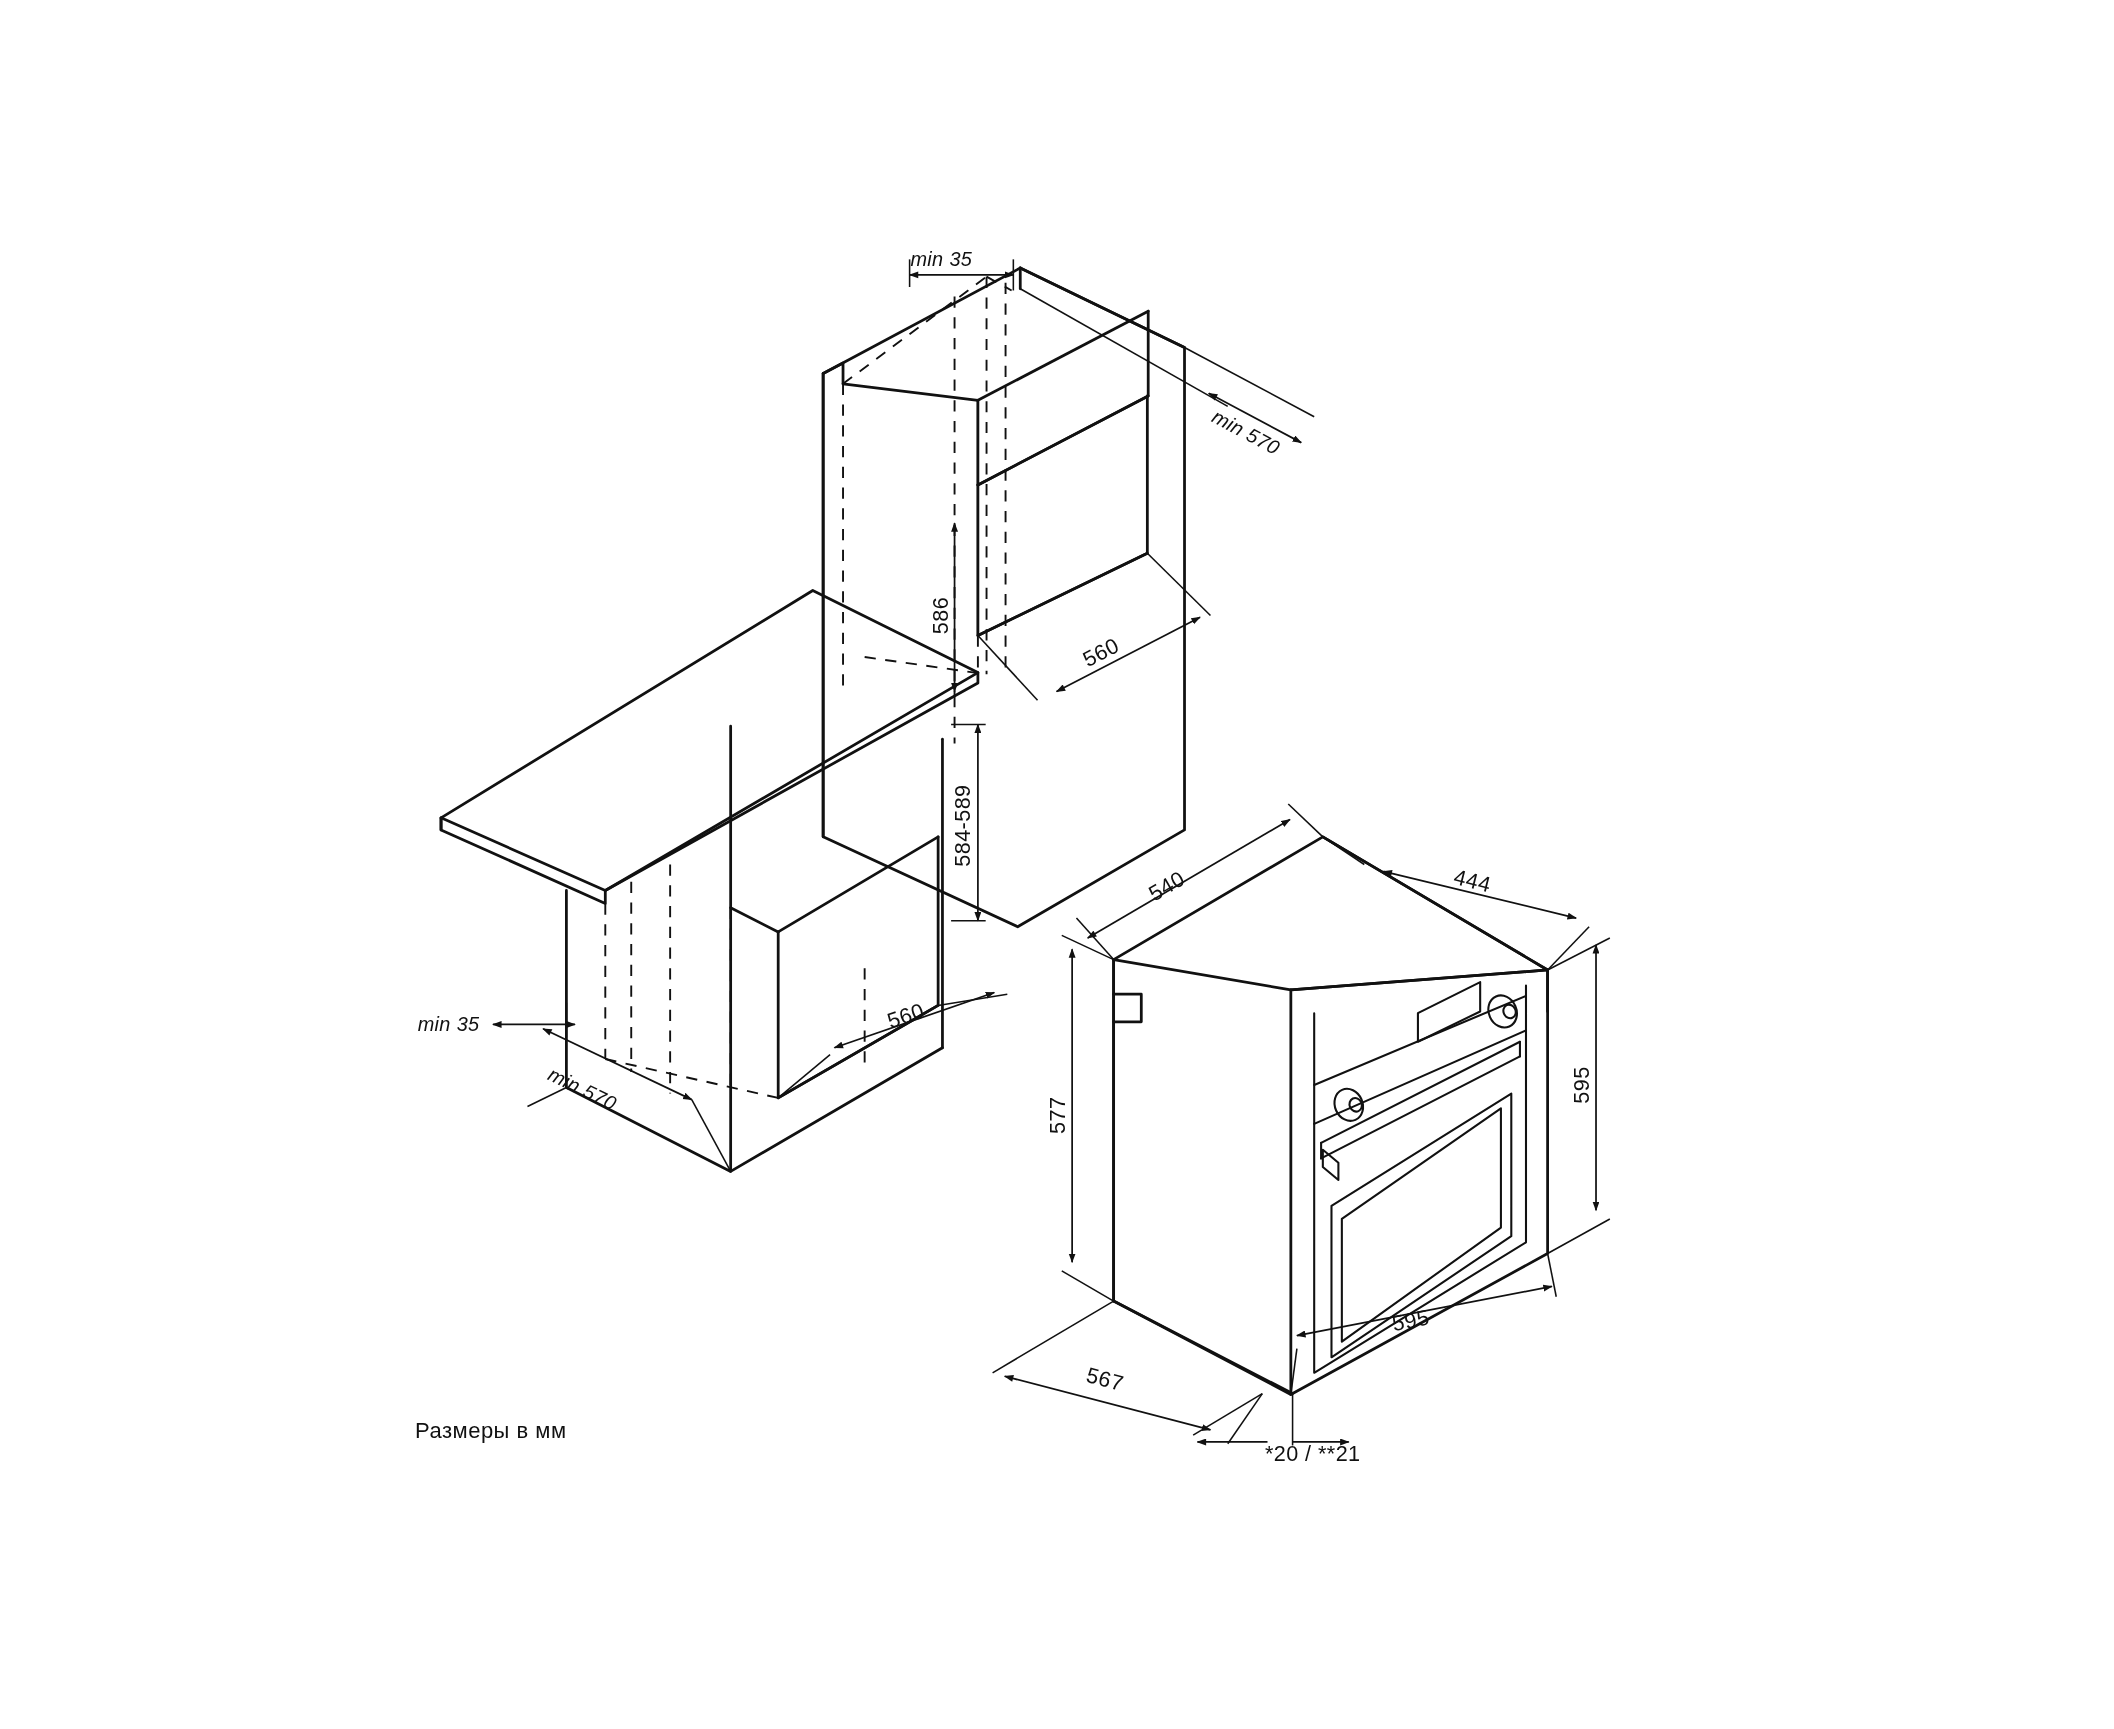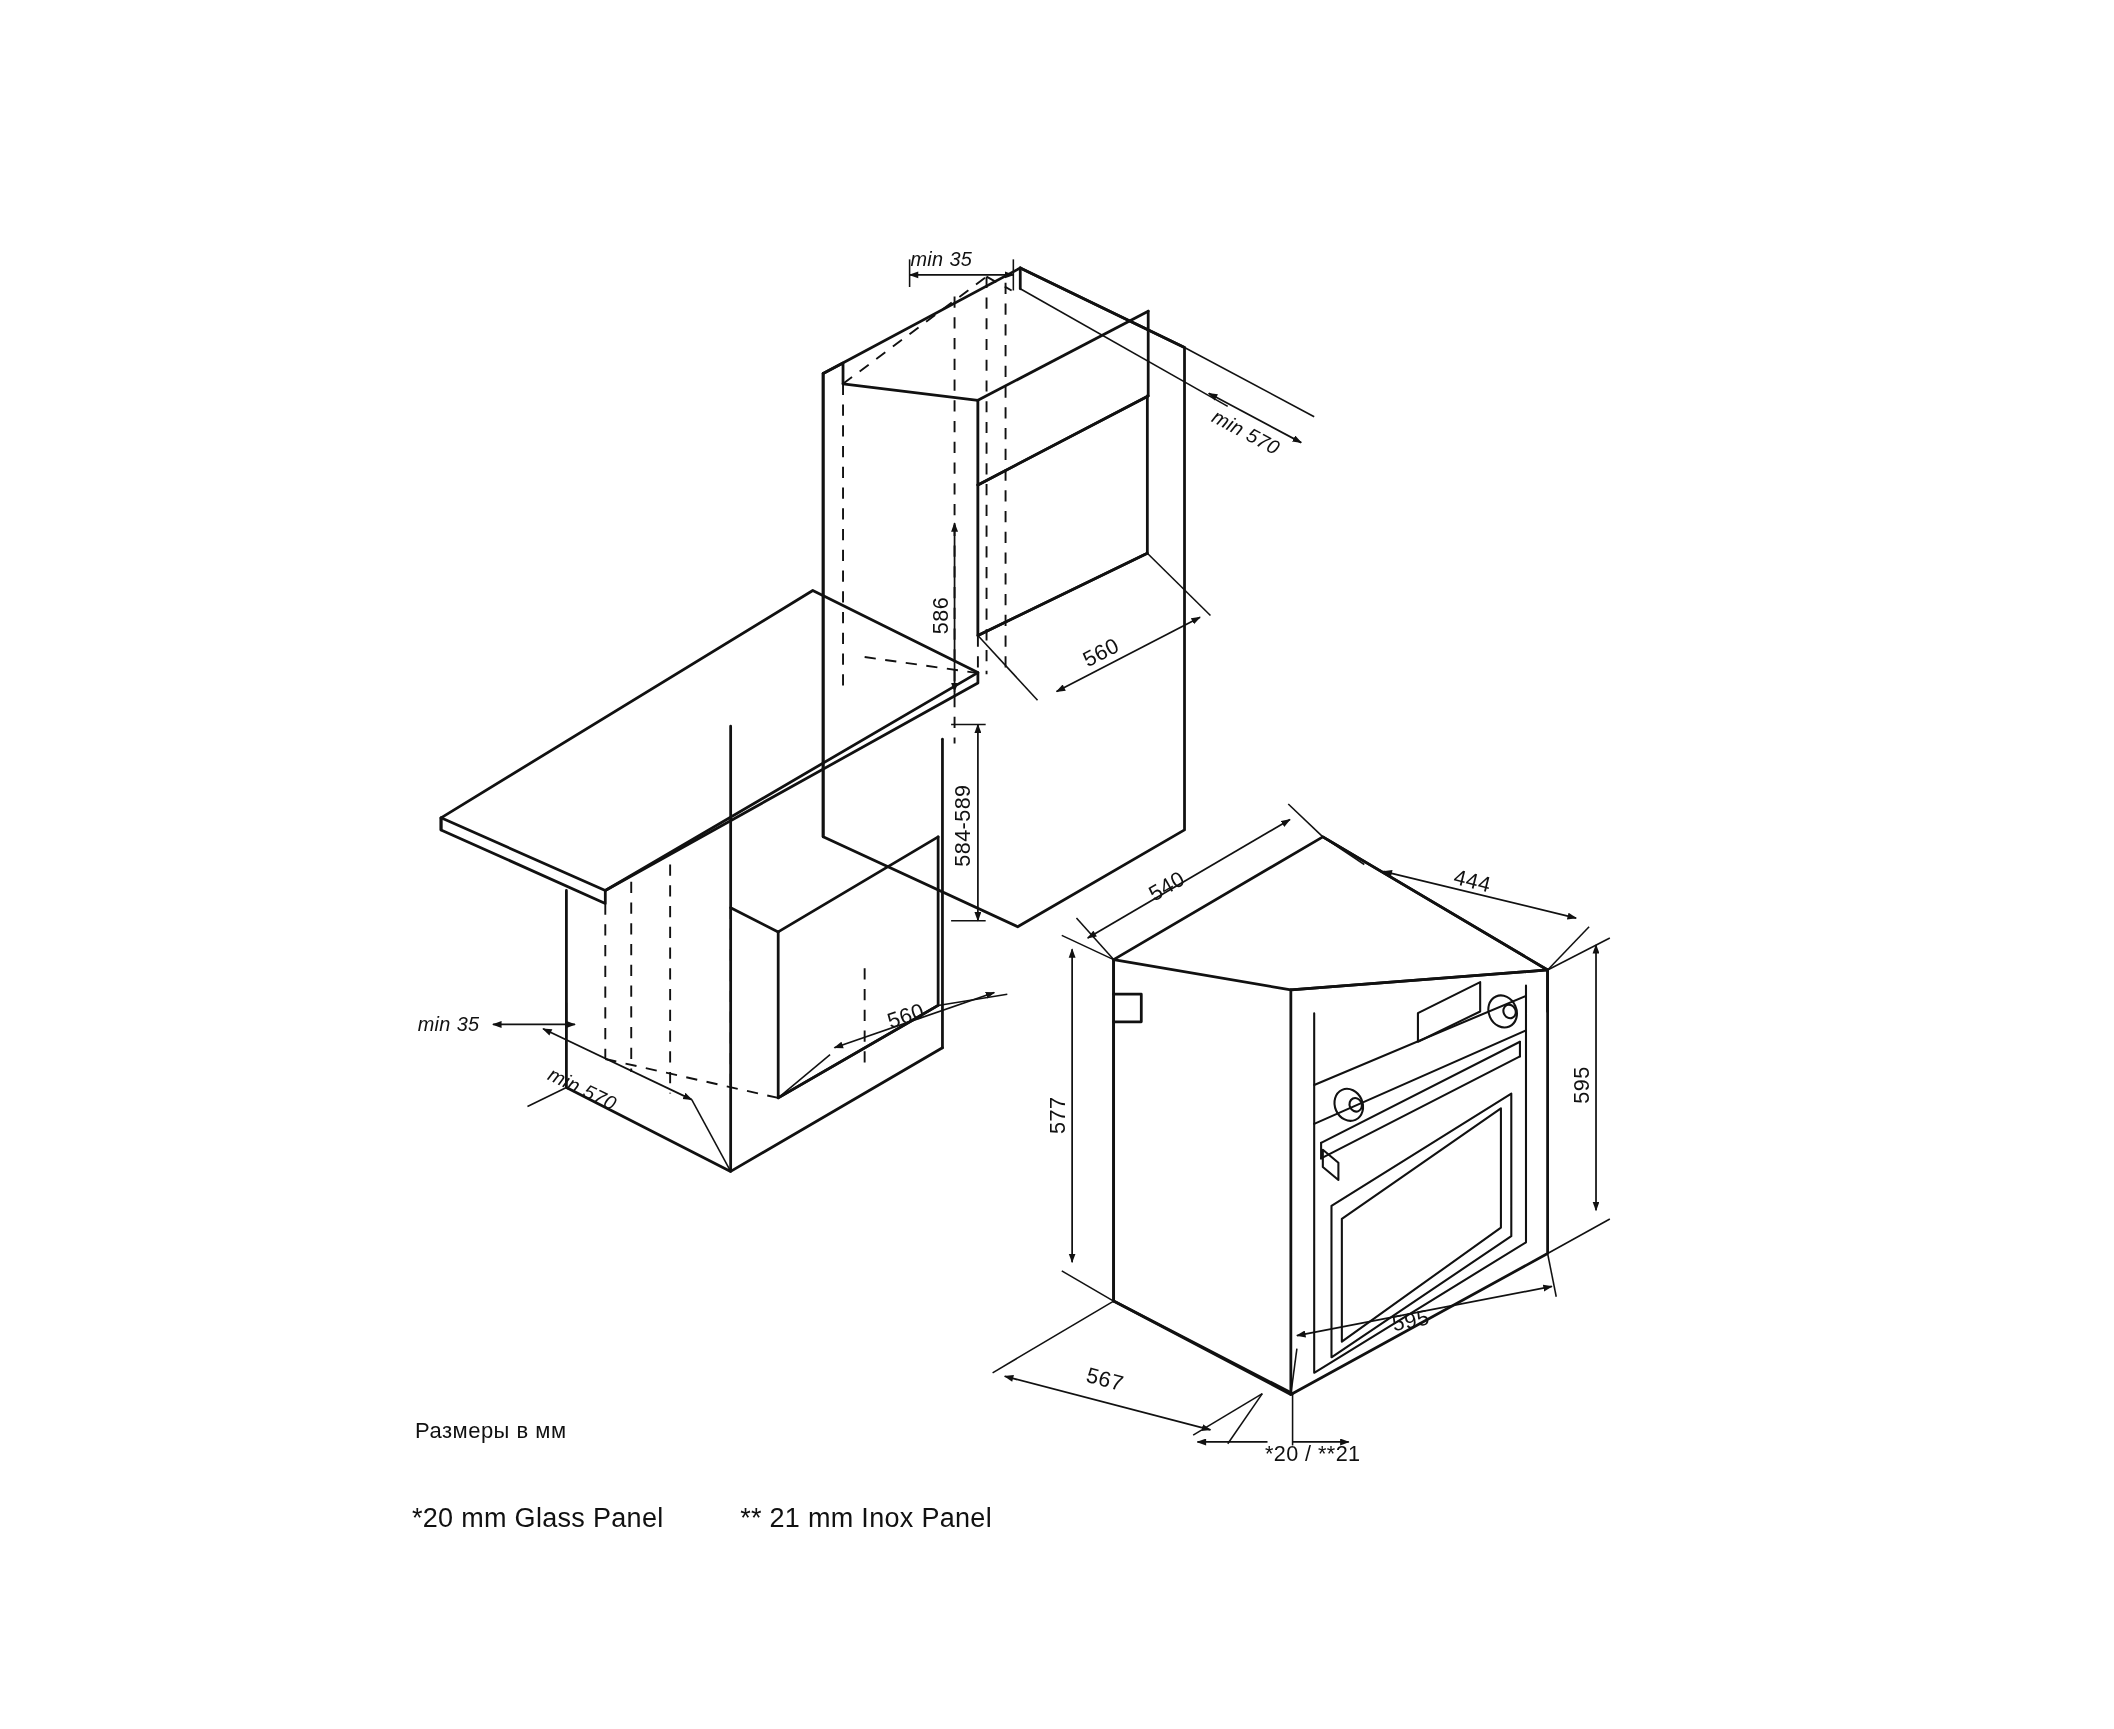--- a/index.html
+++ b/index.html
@@ -308,20 +308,15 @@
         <path class="ext" d="M 1495,1613 L 1495,1672"></path>
         <path class="dim" d="M 1385,1668 L 1466,1668" marker-start="url(#arS)"></path>
         <path class="dim" d="M 1495,1668 L 1560,1668" marker-end="url(#ar)"></path>
         <text class="lbl" x="1463" y="1690">*20 / **21</text>
       </g>
     </g>
   </svg>
 
   <div class="caption-main">Размеры в мм</div>
 
-  <div class="caption-notes">
-    <span>*20 mm Glass Panel</span>
-    <span class="note-gap"></span>
-    <span>** 21 mm Inox Panel</span>
-  </div>
 
 </div>
 
 
 </body></html>

